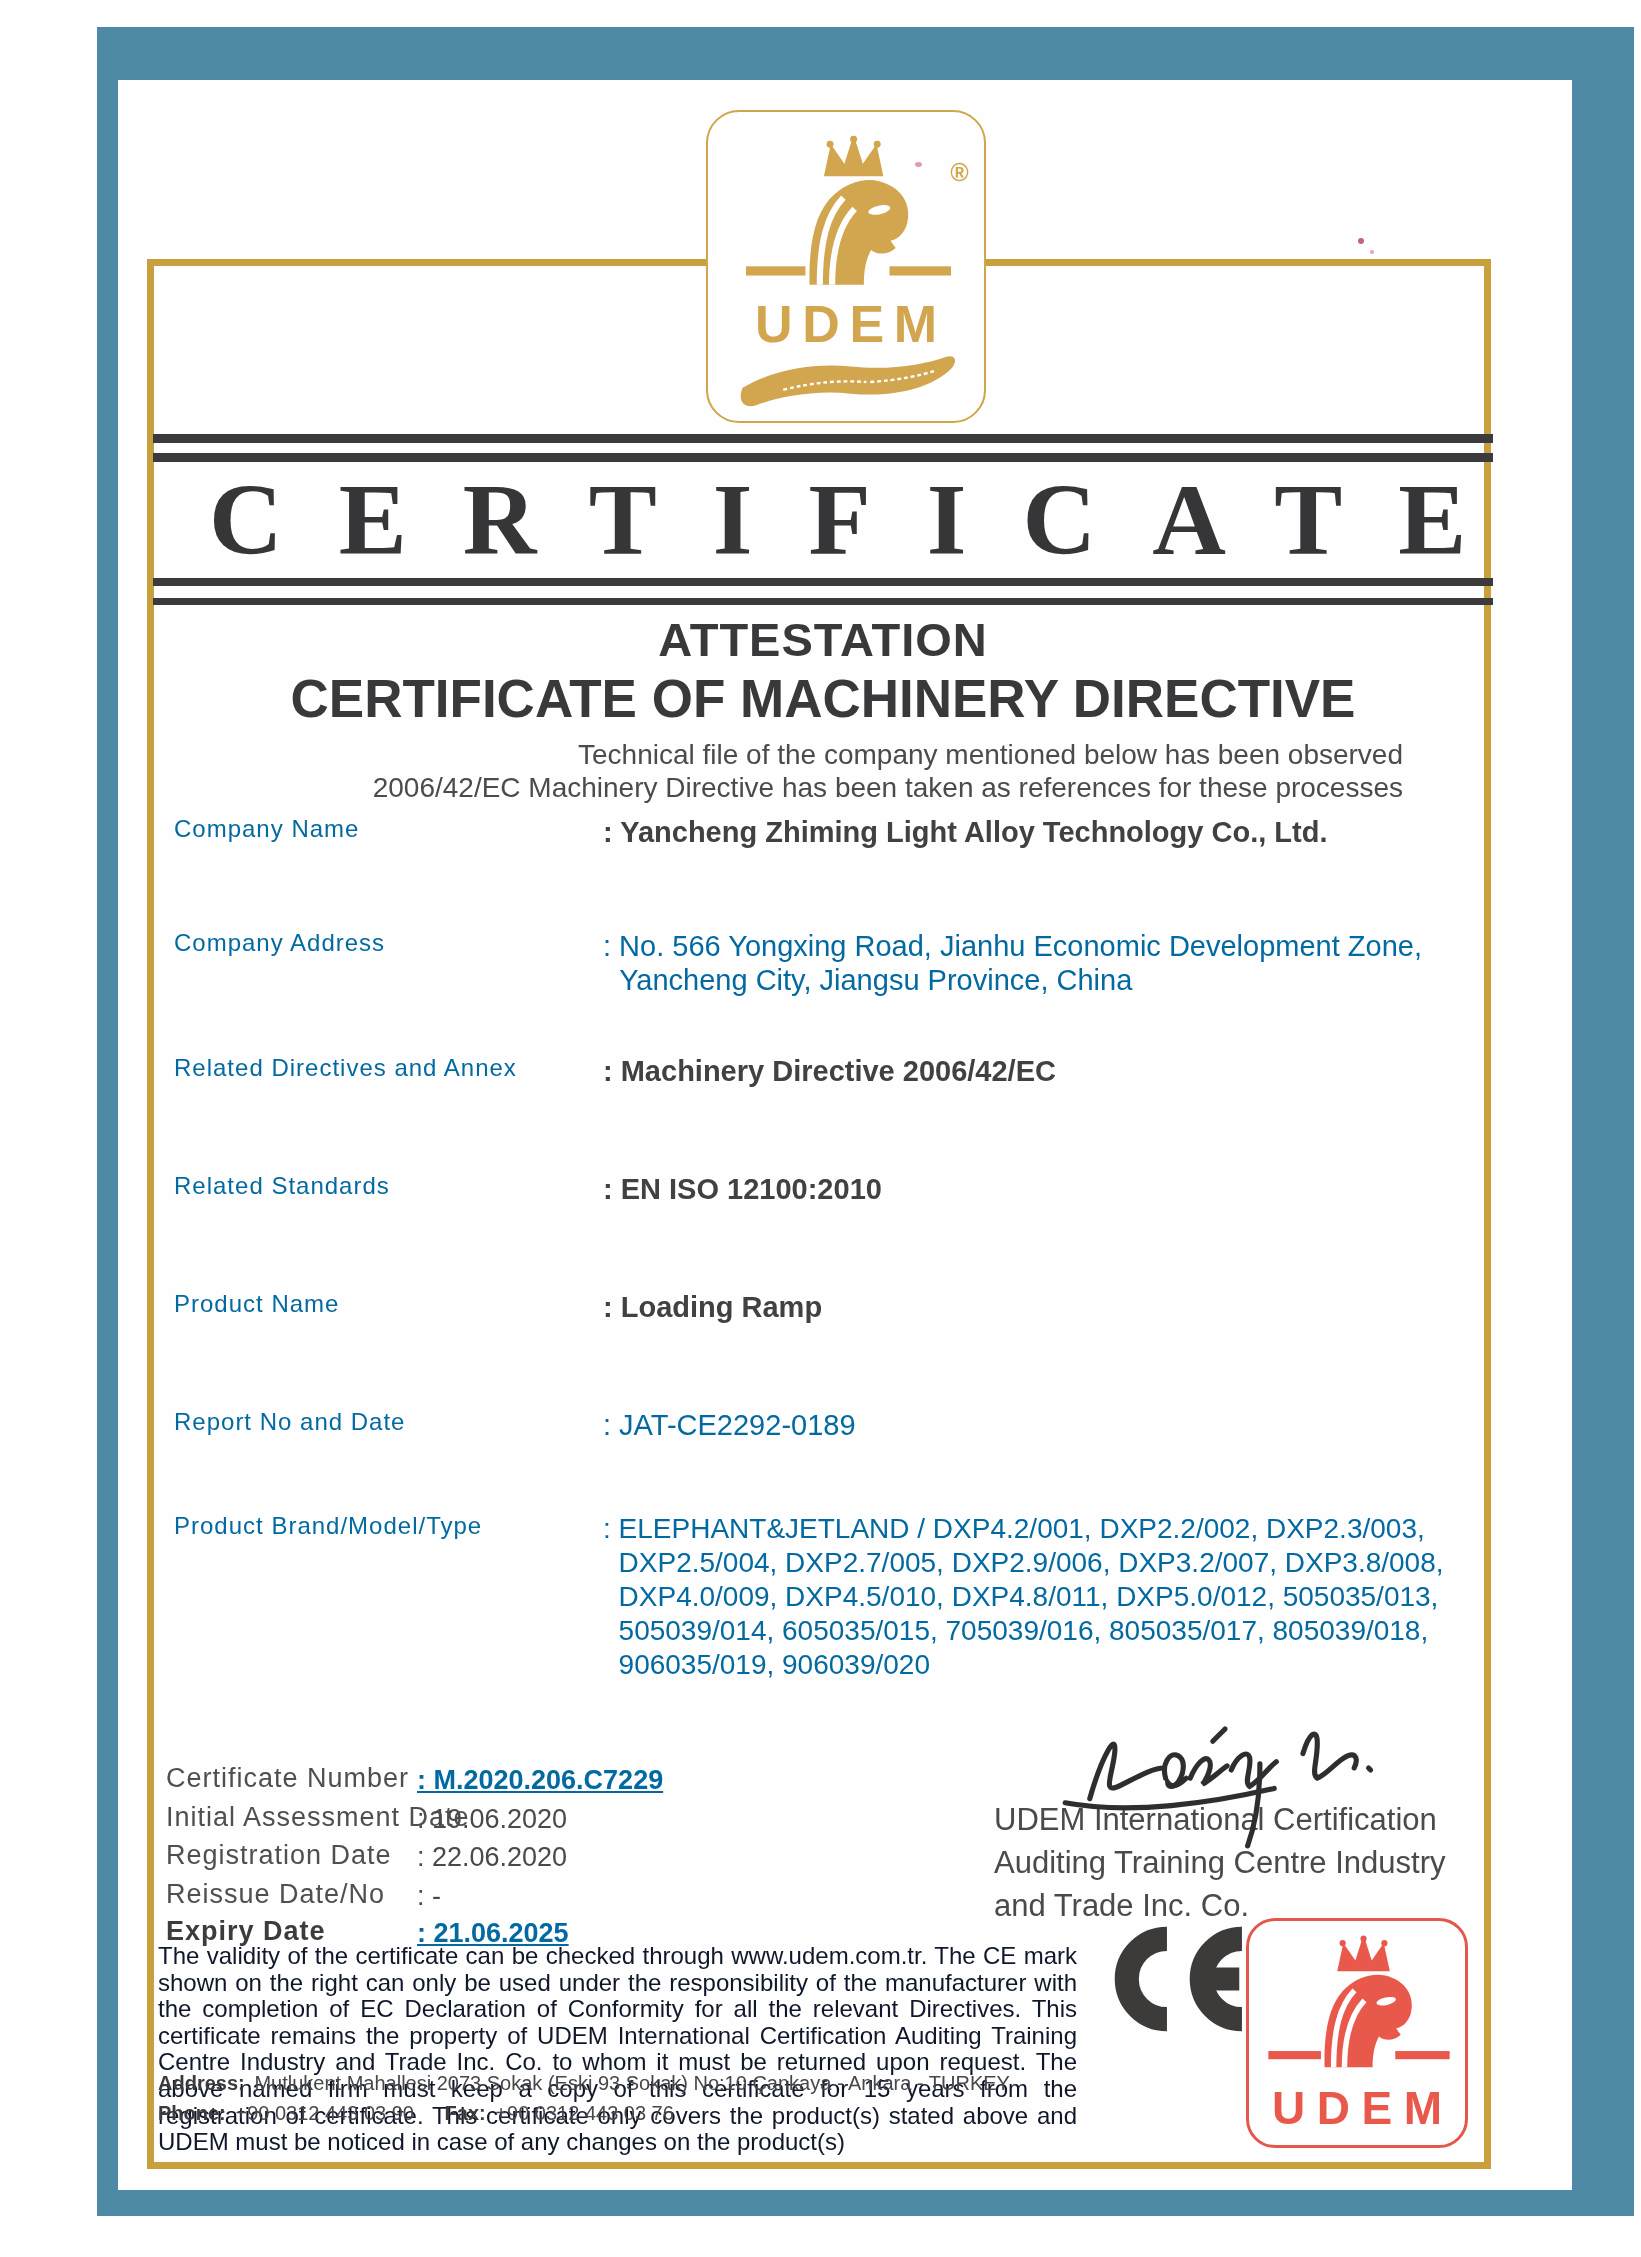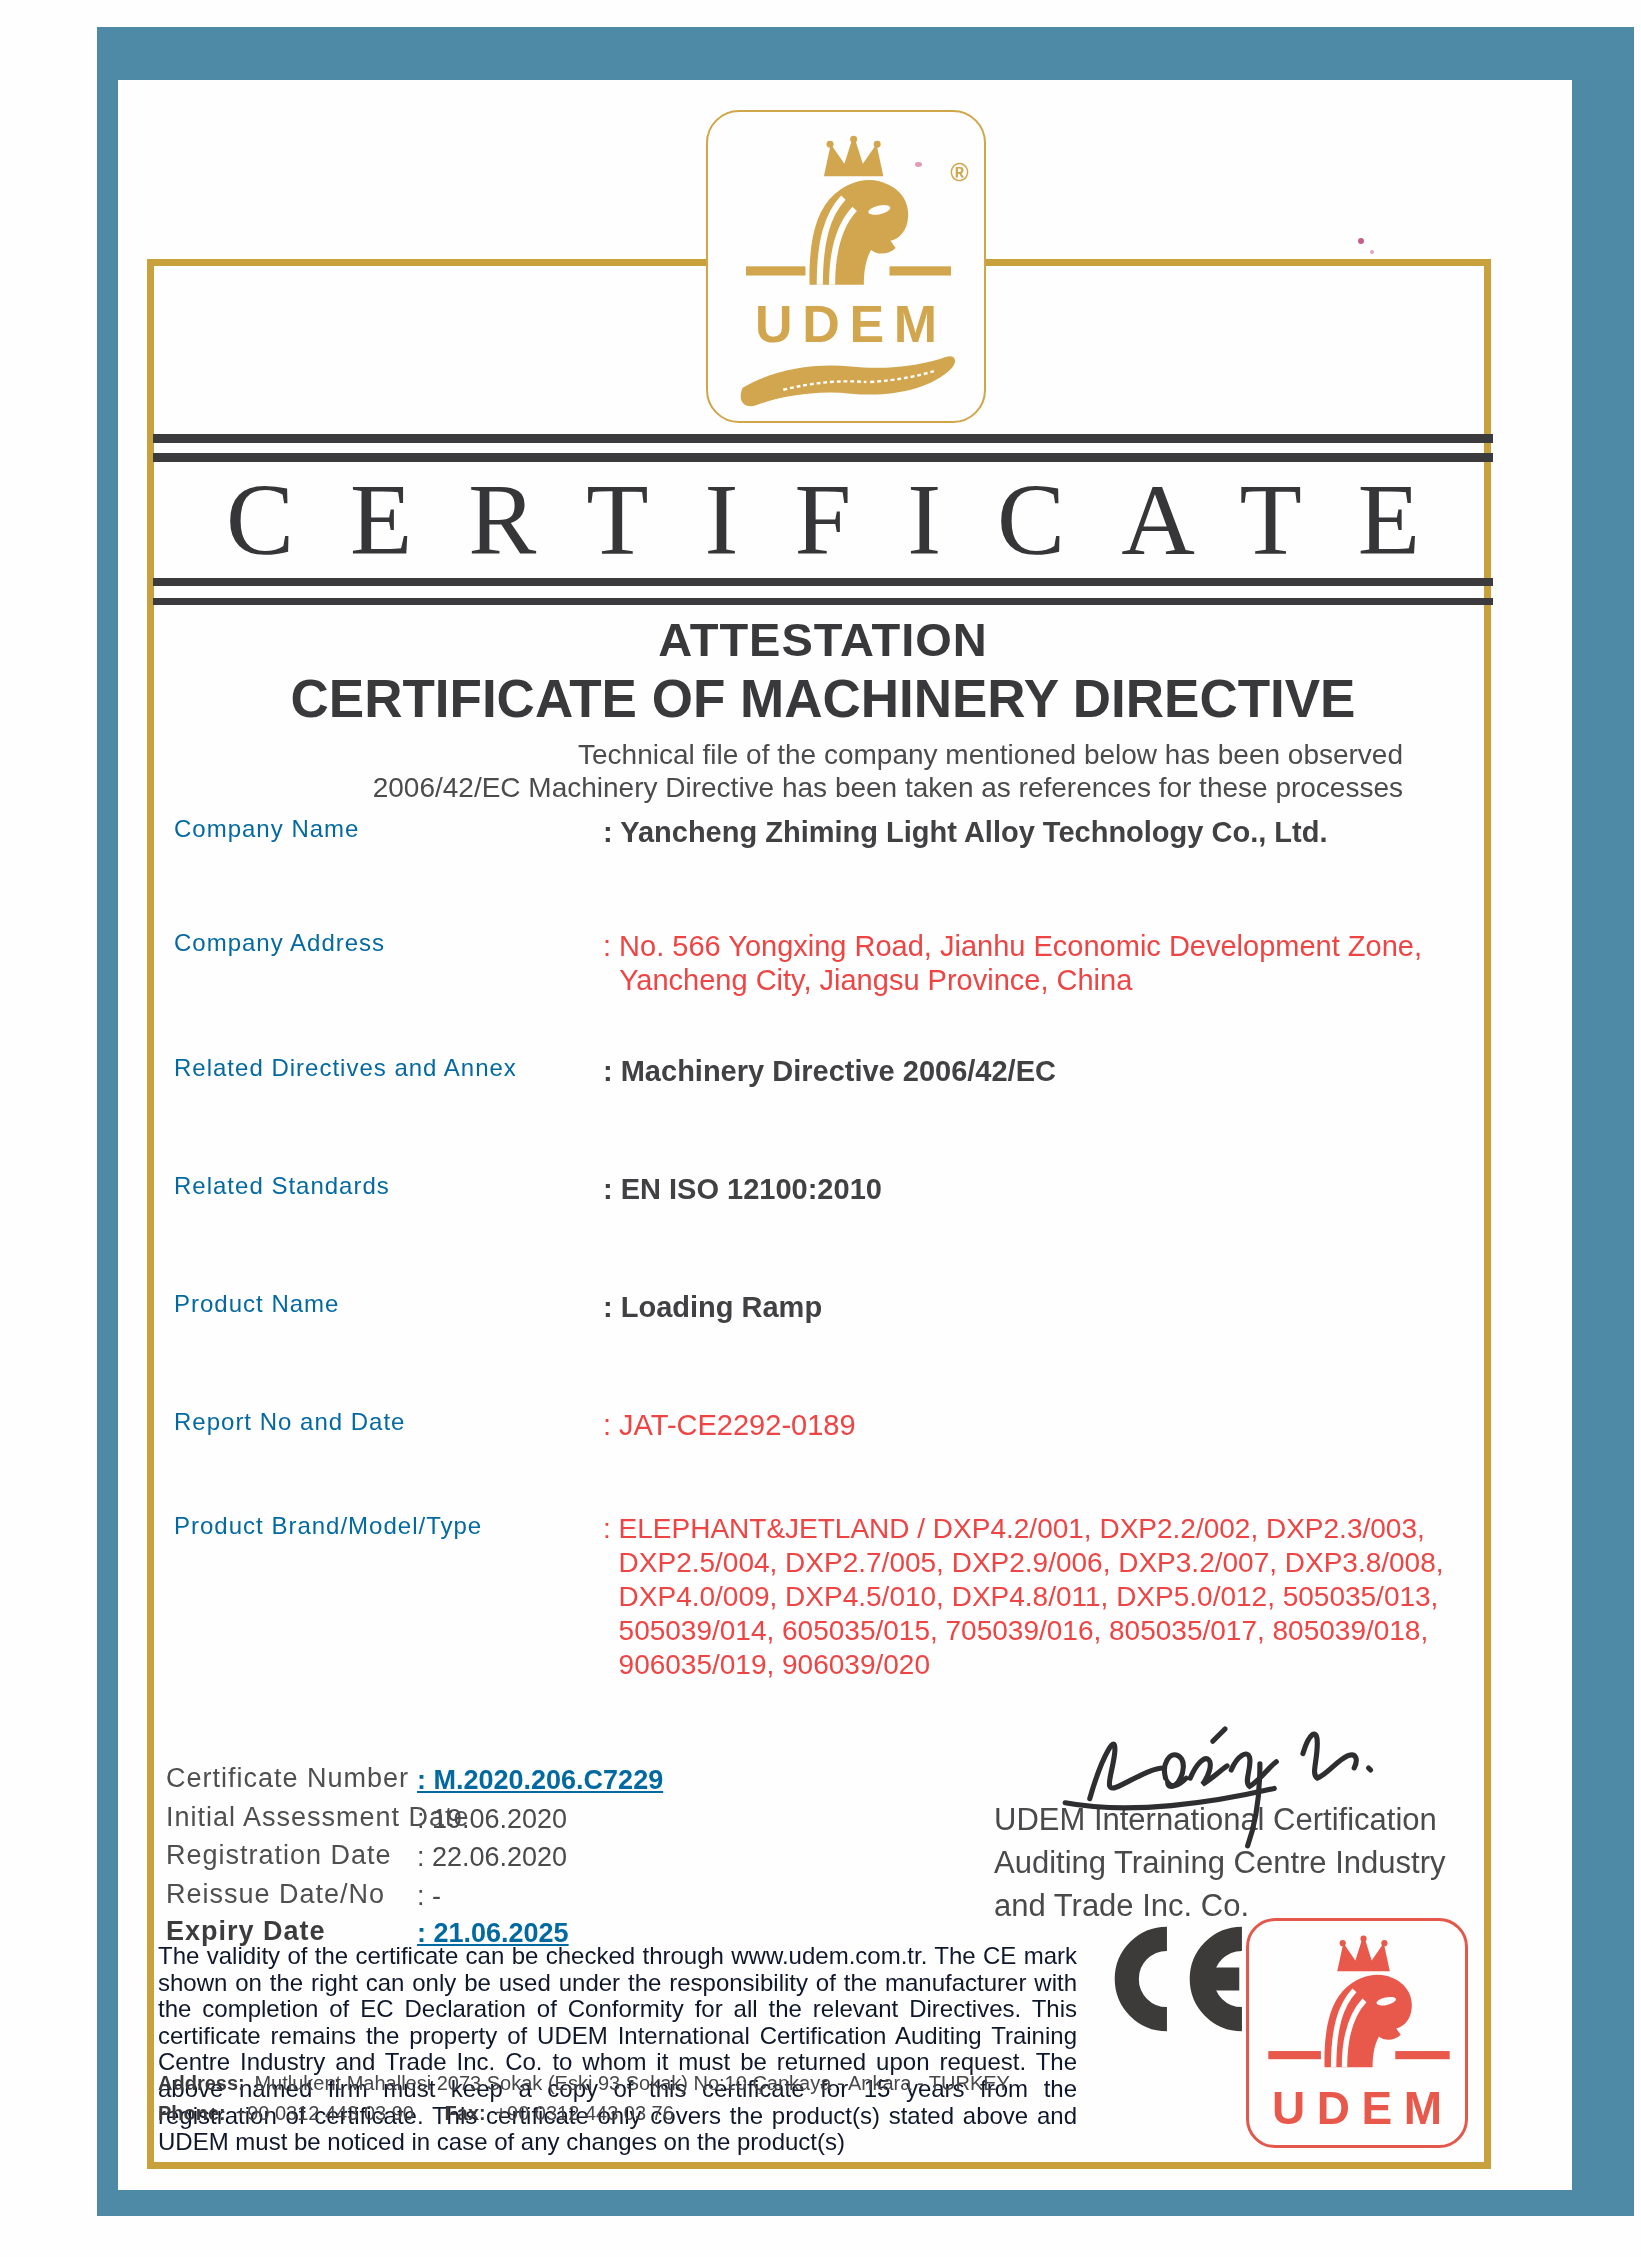--- a/index.html
+++ b/index.html
@@ -18,35 +18,35 @@
   .logo-box .reg{position:absolute;right:15.4px;top:46px;font-size:25px;color:#d2a64e;font-weight:bold;}
   .logo-lion{position:absolute;left:38px;top:23px;}
   .logo-word{position:absolute;left:0;top:182px;width:100%;text-align:center;font-weight:bold;
     font-size:52px;letter-spacing:9.7px;padding-left:9.7px;box-sizing:border-box;color:#d2a64e;}
   .logo-ribbon{position:absolute;left:25px;top:241px;}
 
   
   .title-wrap{position:absolute;left:153px;top:434px;width:1340px;z-index:3;}
   .rule{background:#3b3a3c;height:8.7px;width:100%;}
   .rule.r2{margin-top:10.6px;}
-  .main-title{margin:5.8px 0 3.9px 0;text-align:center;font-family:"Liberation Serif", serif;font-weight:400;
+  .main-title{margin:5.8px 0 3.9px 0;text-align:center;font-family:"Liberation Serif", serif;font-weight:700;
     font-size:102px;line-height:1.02;letter-spacing:56px;padding-left:56px;color:#363538;white-space:nowrap;}
   .rule.r3{margin-top:5.8px;}
   .rule.r4{margin-top:11.6px;height:6.8px;}
   .attestation{position:absolute;left:153px;top:612px;width:1340px;text-align:center;font-weight:bold;
     font-size:47px;color:#39383a;letter-spacing:1px;z-index:3;}
   .subtitle{position:absolute;left:153px;top:668px;width:1340px;text-align:center;font-weight:bold;
     font-size:53px;color:#39383a;z-index:3;}
   .description{position:absolute;left:241px;top:738px;width:1162px;text-align:right;font-size:28px;
     line-height:33px;color:#4b4b4d;white-space:pre-line;z-index:3;}
 
   
   .row{position:absolute;left:0;width:1641px;z-index:3;}
   .row .lbl{position:absolute;left:174px;font-size:24px;letter-spacing:1px;color:#0369a1;}
-  .row .val{position:absolute;left:603px;font-size:29px;color:#ef4444;white-space:pre-wrap;width:917px;line-height:34px;}
+  .row .val{position:absolute;left:603px;font-size:29px;color:#0369a1;white-space:pre-wrap;width:917px;line-height:34px;}
   .row .val.bold{font-weight:bold;color:#414144;}
   .row .val.small{font-size:28px;}
 
   
   .crow .lbl{position:absolute;left:166px;font-size:27px;color:#4f4f51;}
   .crow .lbl.bold{font-weight:bold;color:#3c3b3e;}
   .crow .val{position:absolute;left:417px;font-size:27px;color:#4a4a4c;}
   .crow .val.bold{font-weight:bold;color:#0369a1;text-decoration:underline;}
 
   

